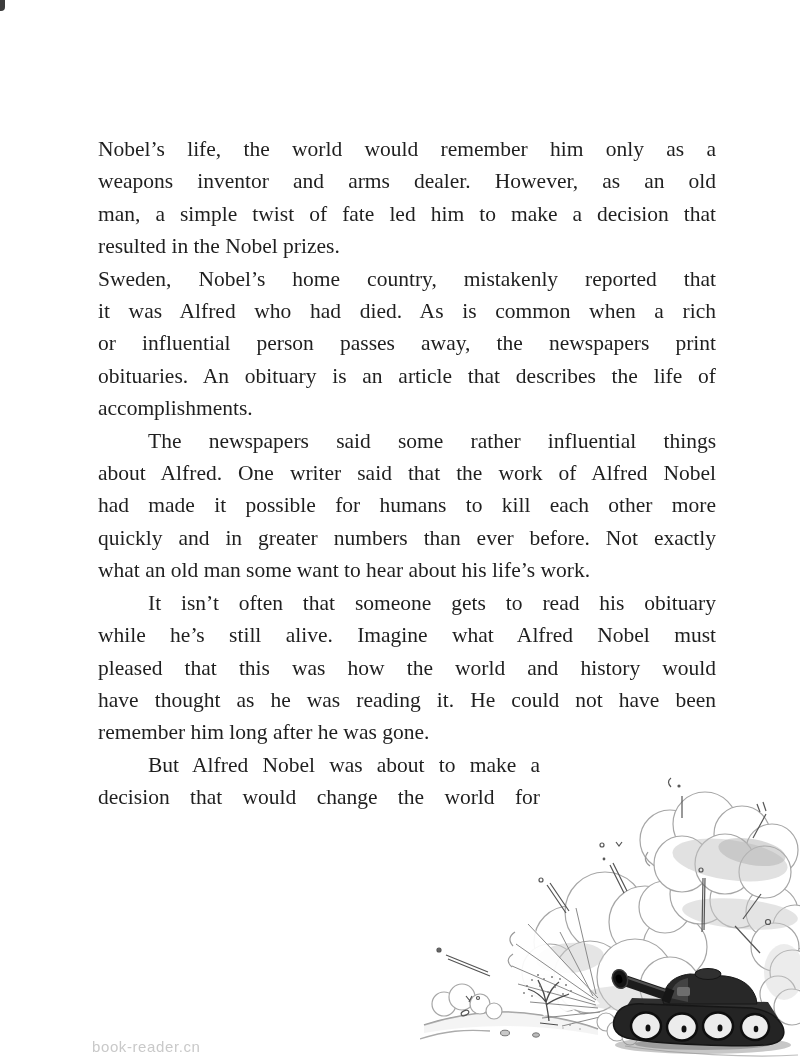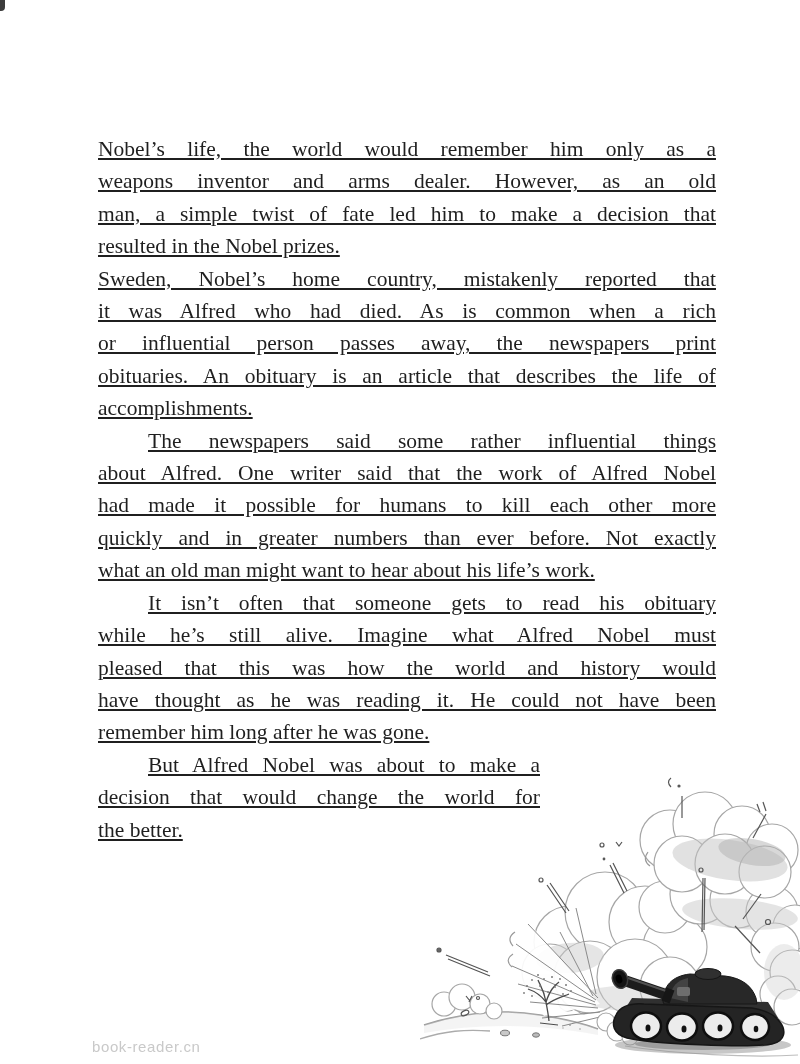--- a/index.html
+++ b/index.html
@@ -12,21 +12,21 @@
     background:#3c3c3c; border-bottom-right-radius:4px;
   }
   .text-block {
     position:absolute; left:98px; top:133px; width:618px;
     font-size:21.5px; line-height:32.4px; color:#1f1f1f;
     letter-spacing:0px;
   }
   .para { margin:0; }
   .para .line {
     text-align:justify; text-align-last:justify;
-    white-space:normal; min-height:32.4px;text-decoration:underline;
+    white-space:normal; min-height:32.4px;
   }
   .para .line.last { text-align-last:left; }
   .para .line.first-indent { text-indent:50px; }
   .para.narrow { width:442px; }
   .illustration {
     position:absolute; left:420px; top:772px; width:380px; height:292px;
   }
   .watermark {
     position:absolute; left:92px; top:1038px;
     font-family:"Liberation Sans", sans-serif;
@@ -52,33 +52,32 @@
         <div class="line">it was Alfred who had died. As is common when a rich</div>
         <div class="line">or influential person passes away, the newspapers print</div>
         <div class="line">obituaries. An obituary is an article that describes the life of</div>
         <div class="line last">accomplishments.</div>
       </div>
       <div class="para">
         <div class="line first-indent">The newspapers said some rather influential things</div>
         <div class="line">about Alfred. One writer said that the work of Alfred Nobel</div>
         <div class="line">had made it possible for humans to kill each other more</div>
         <div class="line">quickly and in greater numbers than ever before. Not exactly</div>
-        <div class="line last">what an old man might want to hear about his life’s work.</div>
+        <div class="line last">what an old man some want to hear about his life’s work.</div>
       </div>
       <div class="para">
         <div class="line first-indent">It isn’t often that someone gets to read his obituary</div>
         <div class="line">while he’s still alive. Imagine what Alfred Nobel must</div>
         <div class="line">pleased that this was how the world and history would</div>
         <div class="line">have thought as he was reading it. He could not have been</div>
         <div class="line last">remember him long after he was gone.</div>
       </div>
       <div class="para narrow">
         <div class="line first-indent">But Alfred Nobel was about to make a</div>
         <div class="line">decision that would change the world for</div>
-        <div class="line last">the better.</div>
       </div>
     </div>
 
   <svg class="illustration" viewBox="0 0 380 292" role="img" aria-label="Black-and-white sketch of a tank firing its cannon amid billowing explosion smoke clouds, flying debris, a small bare bush and stony ground">
 
     <g>
       <path d="M4,253 C45,240 85,237 120,243 C145,247 162,251 178,257" fill="none" stroke="#9b9b9b" stroke-width="1.6"></path>
       <path d="M4,253 C45,240 85,237 120,243 C145,247 162,251 178,257 L178,263 C120,252 60,251 4,261 Z" fill="#dcdcdc" opacity="0.3"></path>
       <path d="M0,267 C25,259 45,257 70,259" fill="none" stroke="#ababab" stroke-width="1.3"></path>
       <path d="M205,274 C255,282 330,286 378,283" fill="none" stroke="#bdbdbd" stroke-width="1.2"></path>

